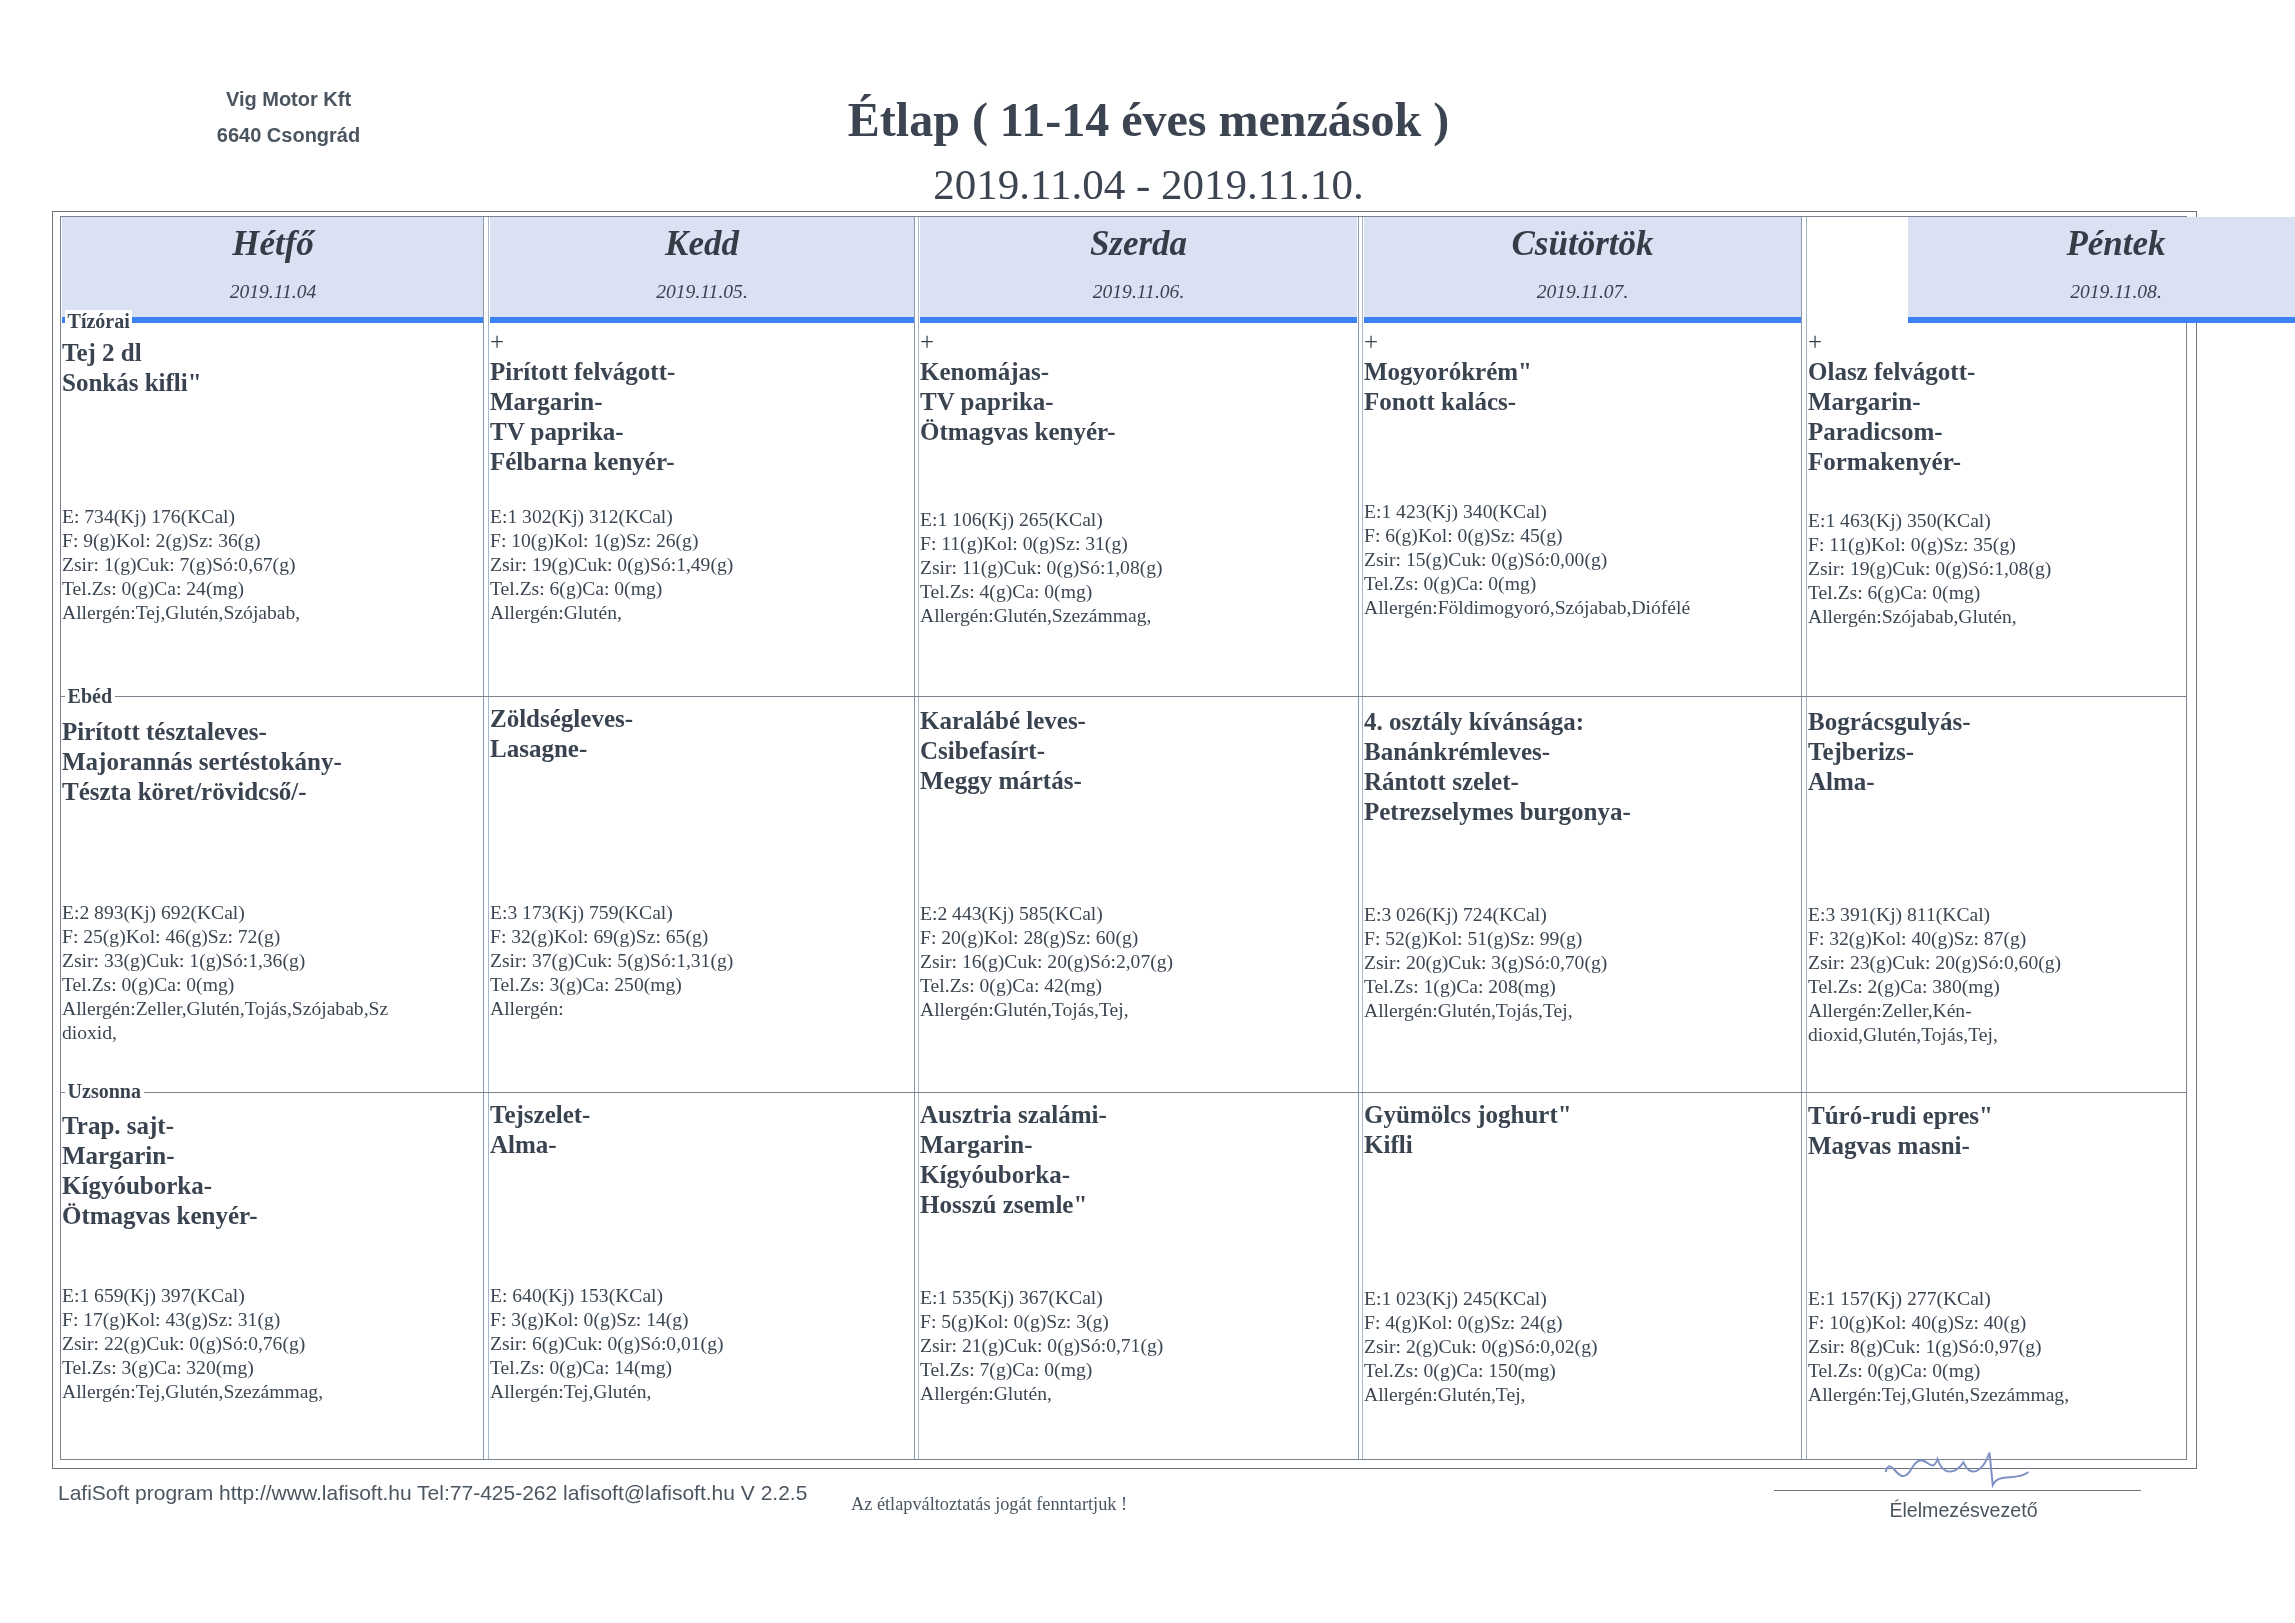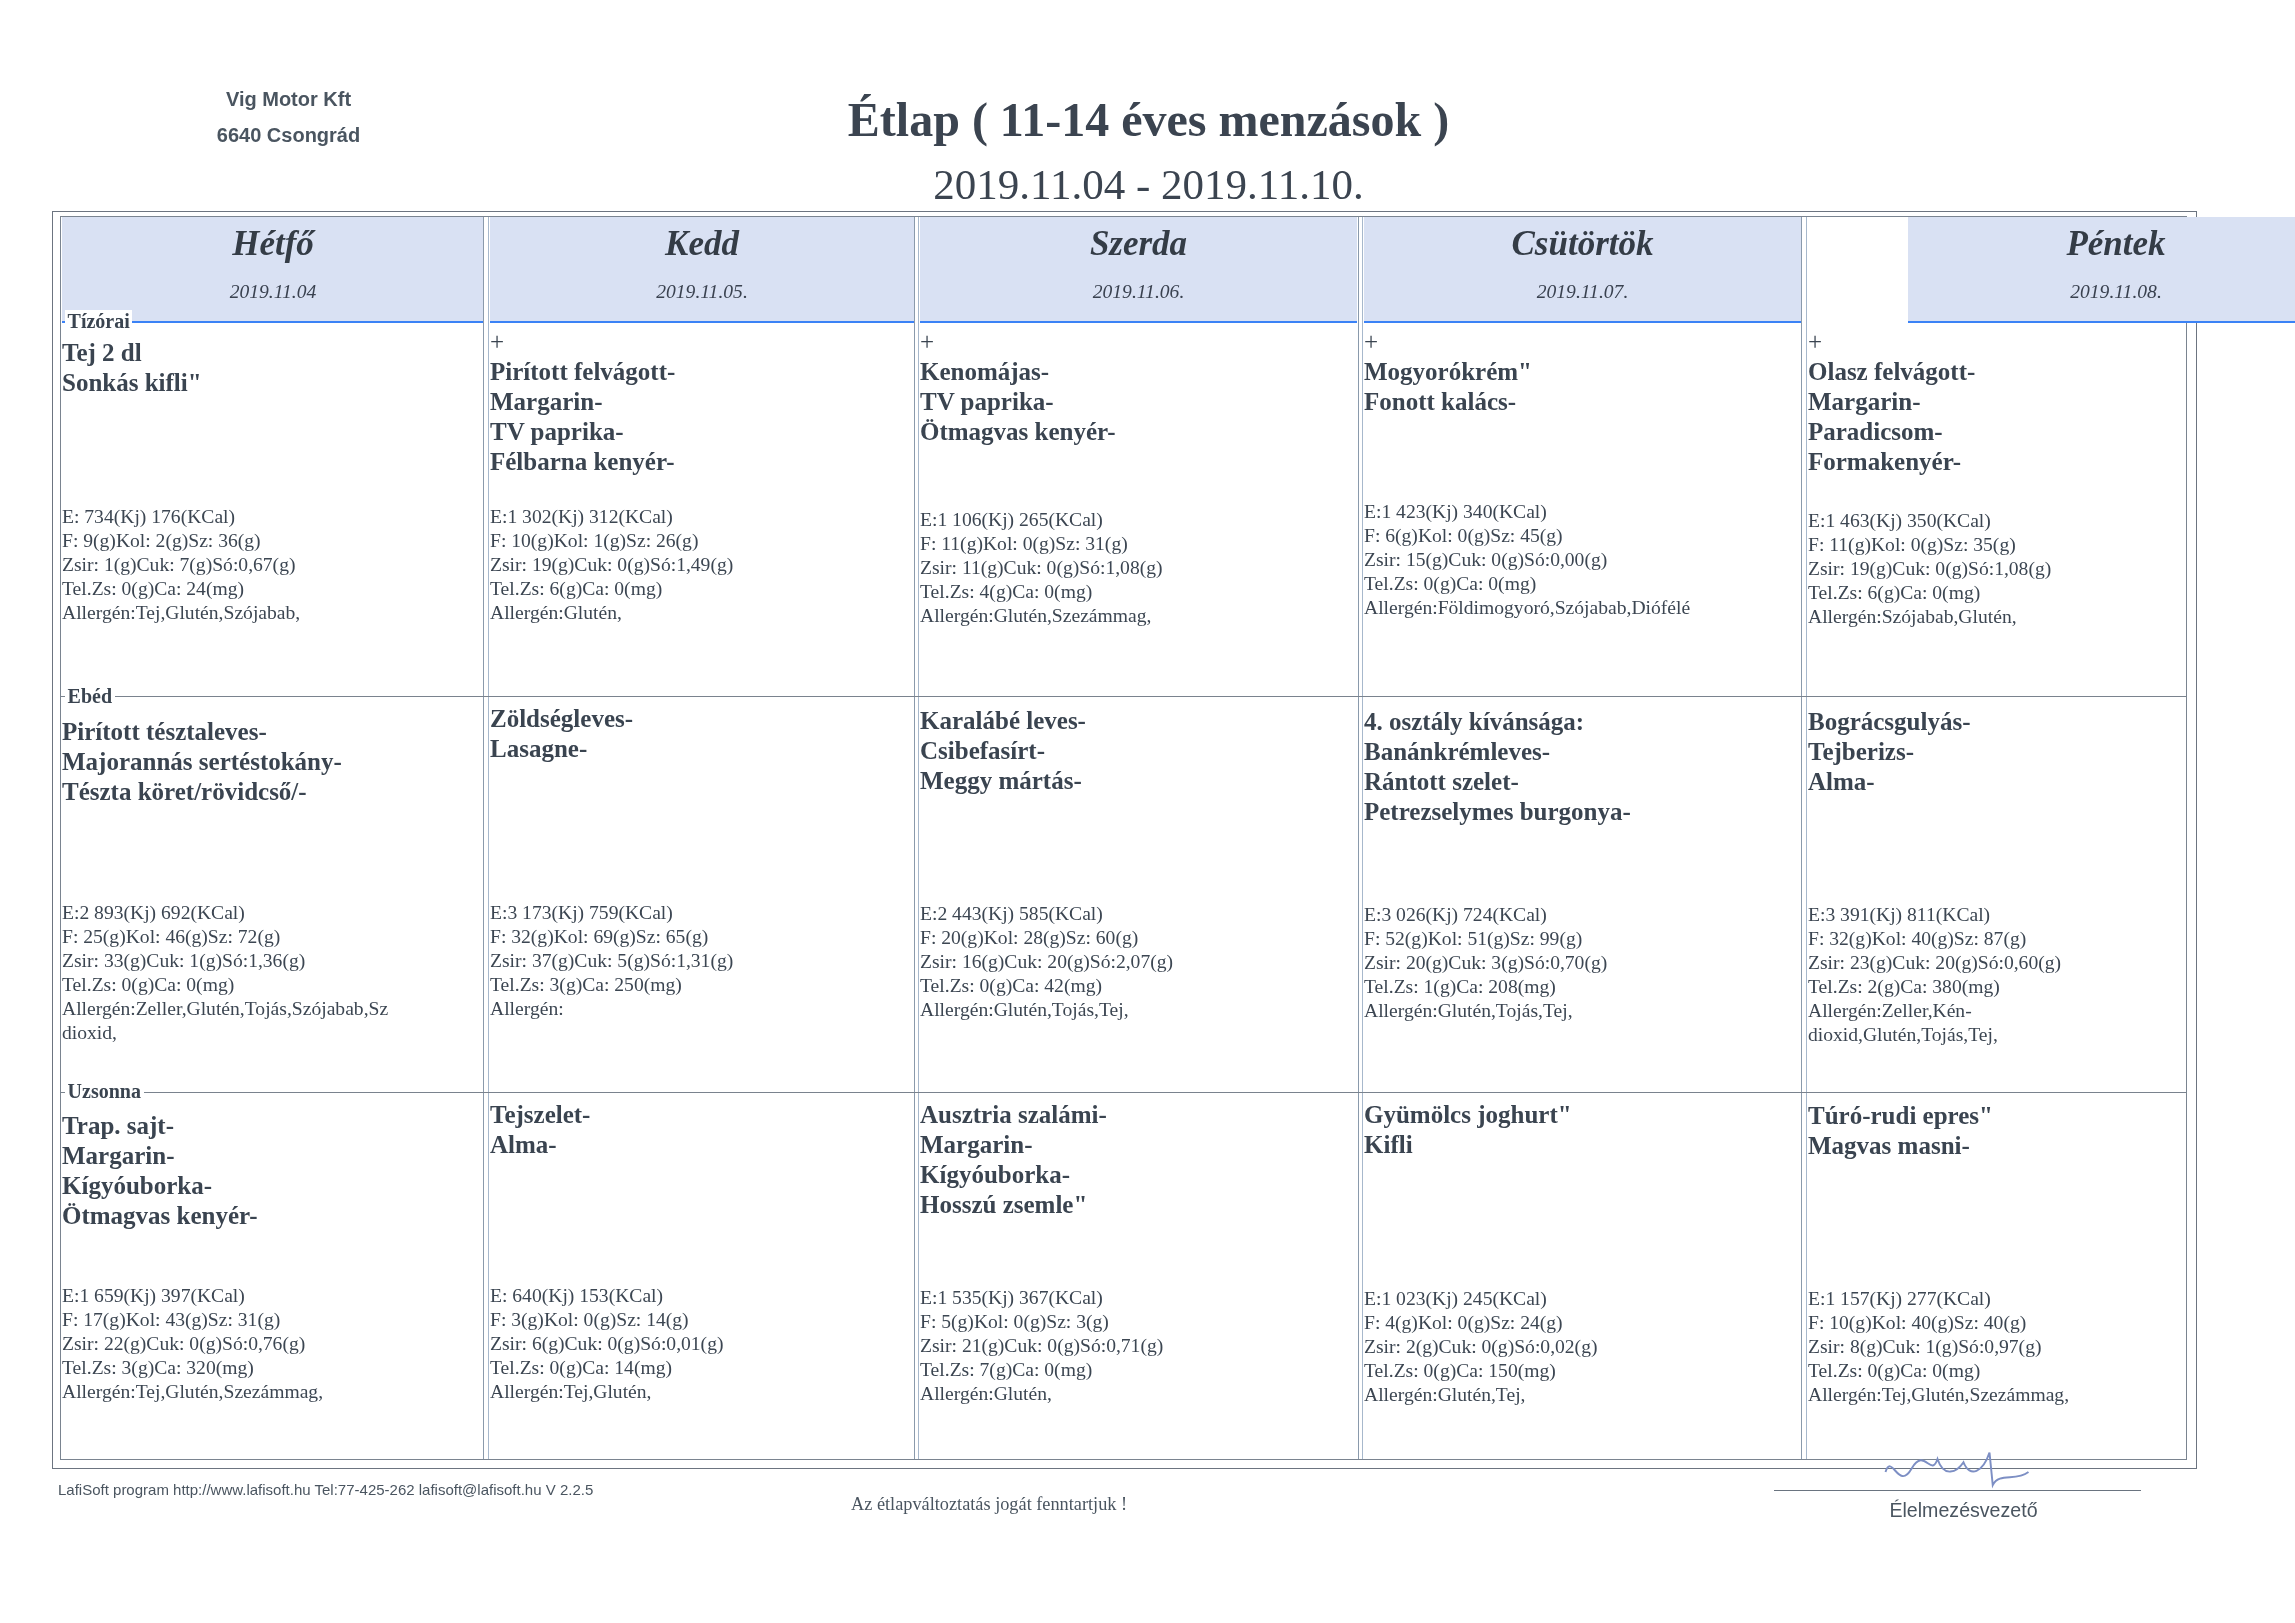--- a/index.html
+++ b/index.html
@@ -8,35 +8,35 @@
     color:#3a4450; font-family:"Liberation Serif", serif;
   }
   .abs { position:absolute; }
   .company { left:164px; width:249px; text-align:center; font-family:"Liberation Sans", sans-serif; font-weight:bold; font-size:20px; color:#4a5560; }
   .title { left:720px; width:857px; top:92px; text-align:center; font-weight:bold; font-size:48px; color:#3b4450; }
   .period { left:720px; width:857px; top:160px; text-align:center; font-size:43px; color:#3b4450; }
 
   .table-outer { left:52px; top:211px; width:2145px; height:1258px; border:1.3px solid #6c7480; box-sizing:border-box; }
   .table-inner { left:60px; top:216px; width:2127px; height:1244px; border:1.3px solid #7a8490; box-sizing:border-box; }
 
-  .header-band { top:217px; height:106px; background:#d9e1f3; border-bottom:2px solid #3b82f6; box-sizing:border-box; }
+  .header-band { top:217px; height:106px; background:#d9e1f3; border-bottom:6px solid #3b82f6; box-sizing:border-box; }
   .day-name { width:100%; text-align:center; font-style:italic; font-weight:bold; font-size:35px; top:6.5px; left:0; color:#343c46; }
   .day-date { width:100%; text-align:center; font-style:italic; font-size:19.6px; top:64px; left:0; color:#3a4250; }
 
   .vline { width:1.3px; background:#8a9aac; top:217px; height:1242px; }
   .vline-dbl { width:1.3px; background:#a7b8cc; top:217px; height:1242px; }
   .hline { height:1.3px; background:#7a838e; left:60px; width:2127px; }
 
   .section-label { font-weight:bold; font-size:20px; background:#fff; padding:0 2.6px; color:#3a4450; }
 
   .cell { }
   .dishes { font-weight:bold; font-size:25px; line-height:30px; color:#3a4450; }
   .nutri { font-size:19.6px; line-height:24px; color:#3c4652; }
 
-  .footer-left { left:58px; top:1481px; font-family:"Liberation Sans", sans-serif; font-size:15px; color:#4a5560; }
+  .footer-left { left:58px; top:1481px; font-family:"Liberation Sans", sans-serif; font-size:21px; color:#4a5560; }
   .footer-mid { left:851px; width:589px; text-align:left; top:1494px; font-size:18.3px; color:#4a5560; }
   .sig-line { left:1774px; top:1490px; width:367px; height:1.3px; background:#6a7480; }
   .sig-label { left:1780px; width:367px; text-align:center; top:1499px; font-family:"Liberation Sans", sans-serif; font-size:19.6px; color:#4a5560; }
   .signature { left:1872px; top:1433px; width:170px; height:65px; }
 </style>
 </head>
 <body>
 
 <div class="abs company" style="top:88px">Vig Motor Kft</div>
 <div class="abs company" style="top:124px">6640 Csongrád</div>

